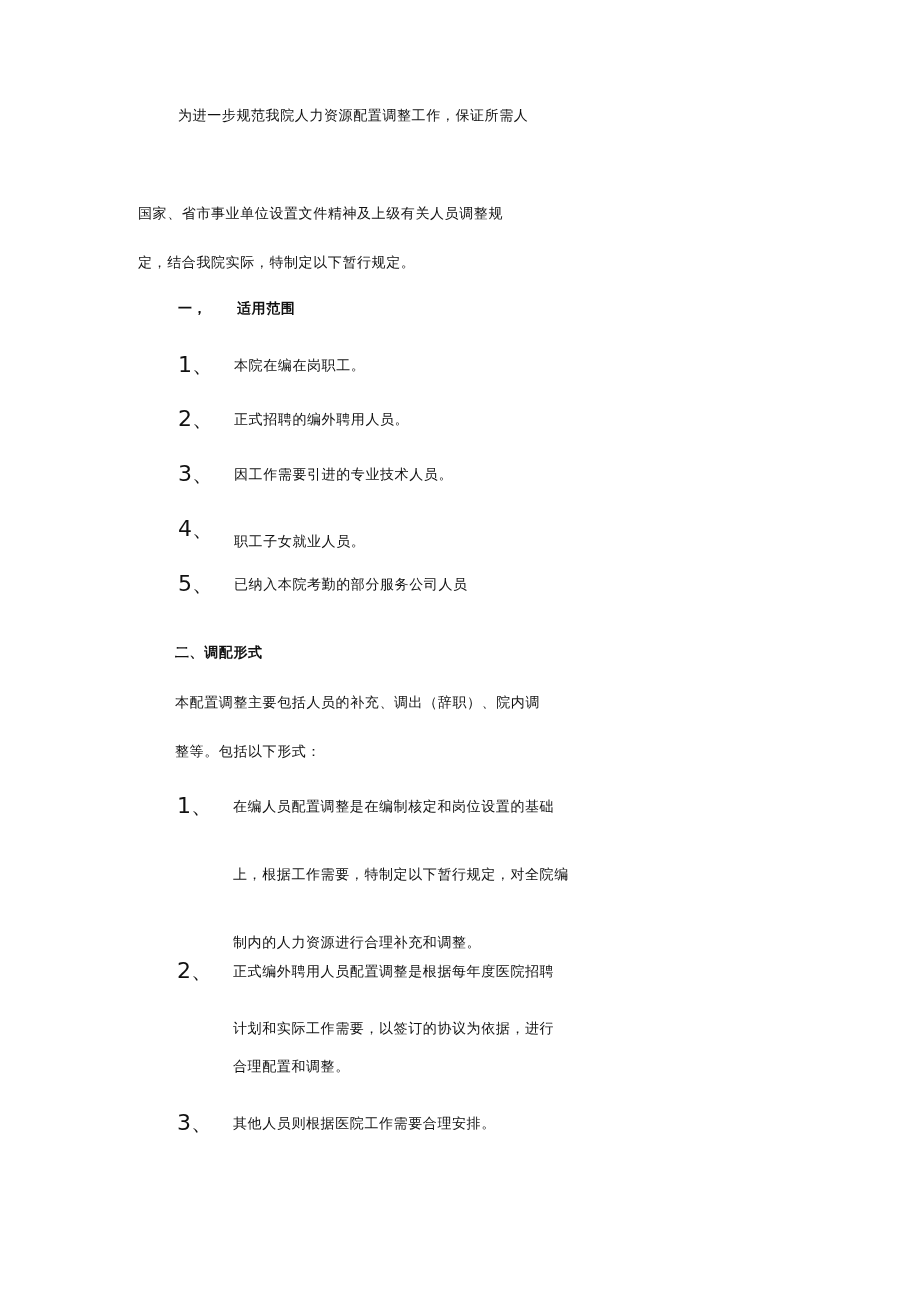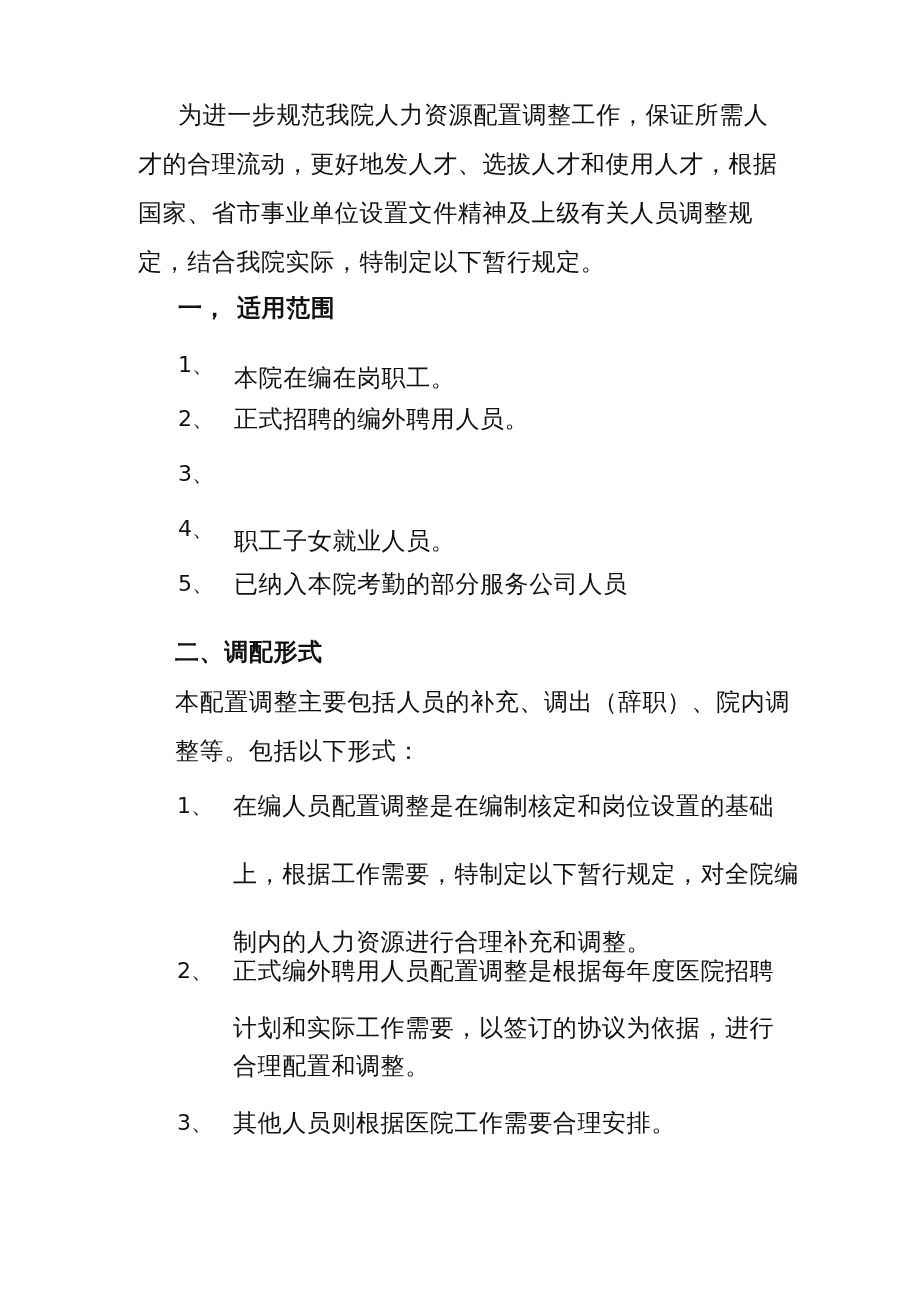--- a/index.html
+++ b/index.html
@@ -1,42 +1,42 @@
 <!DOCTYPE html>
 <html><head>
   <meta charset="utf-8">
   <style>
     html, body { margin: 0; padding: 0; background: #ffffff; }
     body { width: 920px; height: 1302px; position: relative; overflow: hidden;
            font-family: "DejaVu Sans", "Liberation Sans", sans-serif; color: #111111; }
     .page { position: absolute; left: 0; top: 0; width: 920px; height: 1302px; background: #ffffff; }
-    .line { position: absolute; font-size: 24px; line-height: 30px; white-space: nowrap; letter-spacing: 0.6px; }
+    .line { position: absolute; font-size: 14px; line-height: 30px; white-space: nowrap; letter-spacing: 0.6px; }
     .bold { font-weight: bold; }
     .num { position: absolute; font-size: 22px; line-height: 30px; white-space: nowrap; }
   </style>
 </head>
 <body>
 
 <div class="page">
 
   <div class="line" style="left:178px; top:100px;">为进一步规范我院人力资源配置调整工作，保证所需人</div>
-  <div class="line" style="left:138px; top:149px;">才的合理流动，更好地发人才、选拔人才和使用人才，根据</div>
   <div class="line" style="left:138px; top:247px;">定，结合我院实际，特制定以下暂行规定。</div>
   <div class="line" style="left:138px; top:198px;">国家、省市事业单位设置文件精神及上级有关人员调整规</div>
 
   <div class="line bold" style="left:178px; top:293px;">一，</div>
   <div class="line bold" style="left:237px; top:293px;">适用范围</div>
 
   <div class="num" style="left:178px; top:350px;">1、</div>
-  <div class="line" style="left:234px; top:350px;margin-top:13px;">本院在编在岗职工。</div>
+  <div class="line" style="left:234px; top:350px;">本院在编在岗职工。</div>
 
   <div class="num" style="left:178px; top:404px;">2、</div>
   <div class="line" style="left:234px; top:404px;">正式招聘的编外聘用人员。</div>
 
   <div class="num" style="left:178px; top:459px;">3、</div>
+  <div class="line" style="left:234px; top:459px;">因工作需要引进的专业技术人员。</div>
 
   <div class="num" style="left:178px; top:514px;">4、</div>
   <div class="line" style="left:234px; top:514px;margin-top:12px;">职工子女就业人员。</div>
 
   <div class="num" style="left:178px; top:569px;">5、</div>
   <div class="line" style="left:234px; top:569px;">已纳入本院考勤的部分服务公司人员</div>
 
   <div class="line bold" style="left:175px; top:637px;">二、调配形式</div>
 
   <div class="line" style="left:175px; top:687px;">本配置调整主要包括人员的补充、调出（辞职）、院内调</div>

